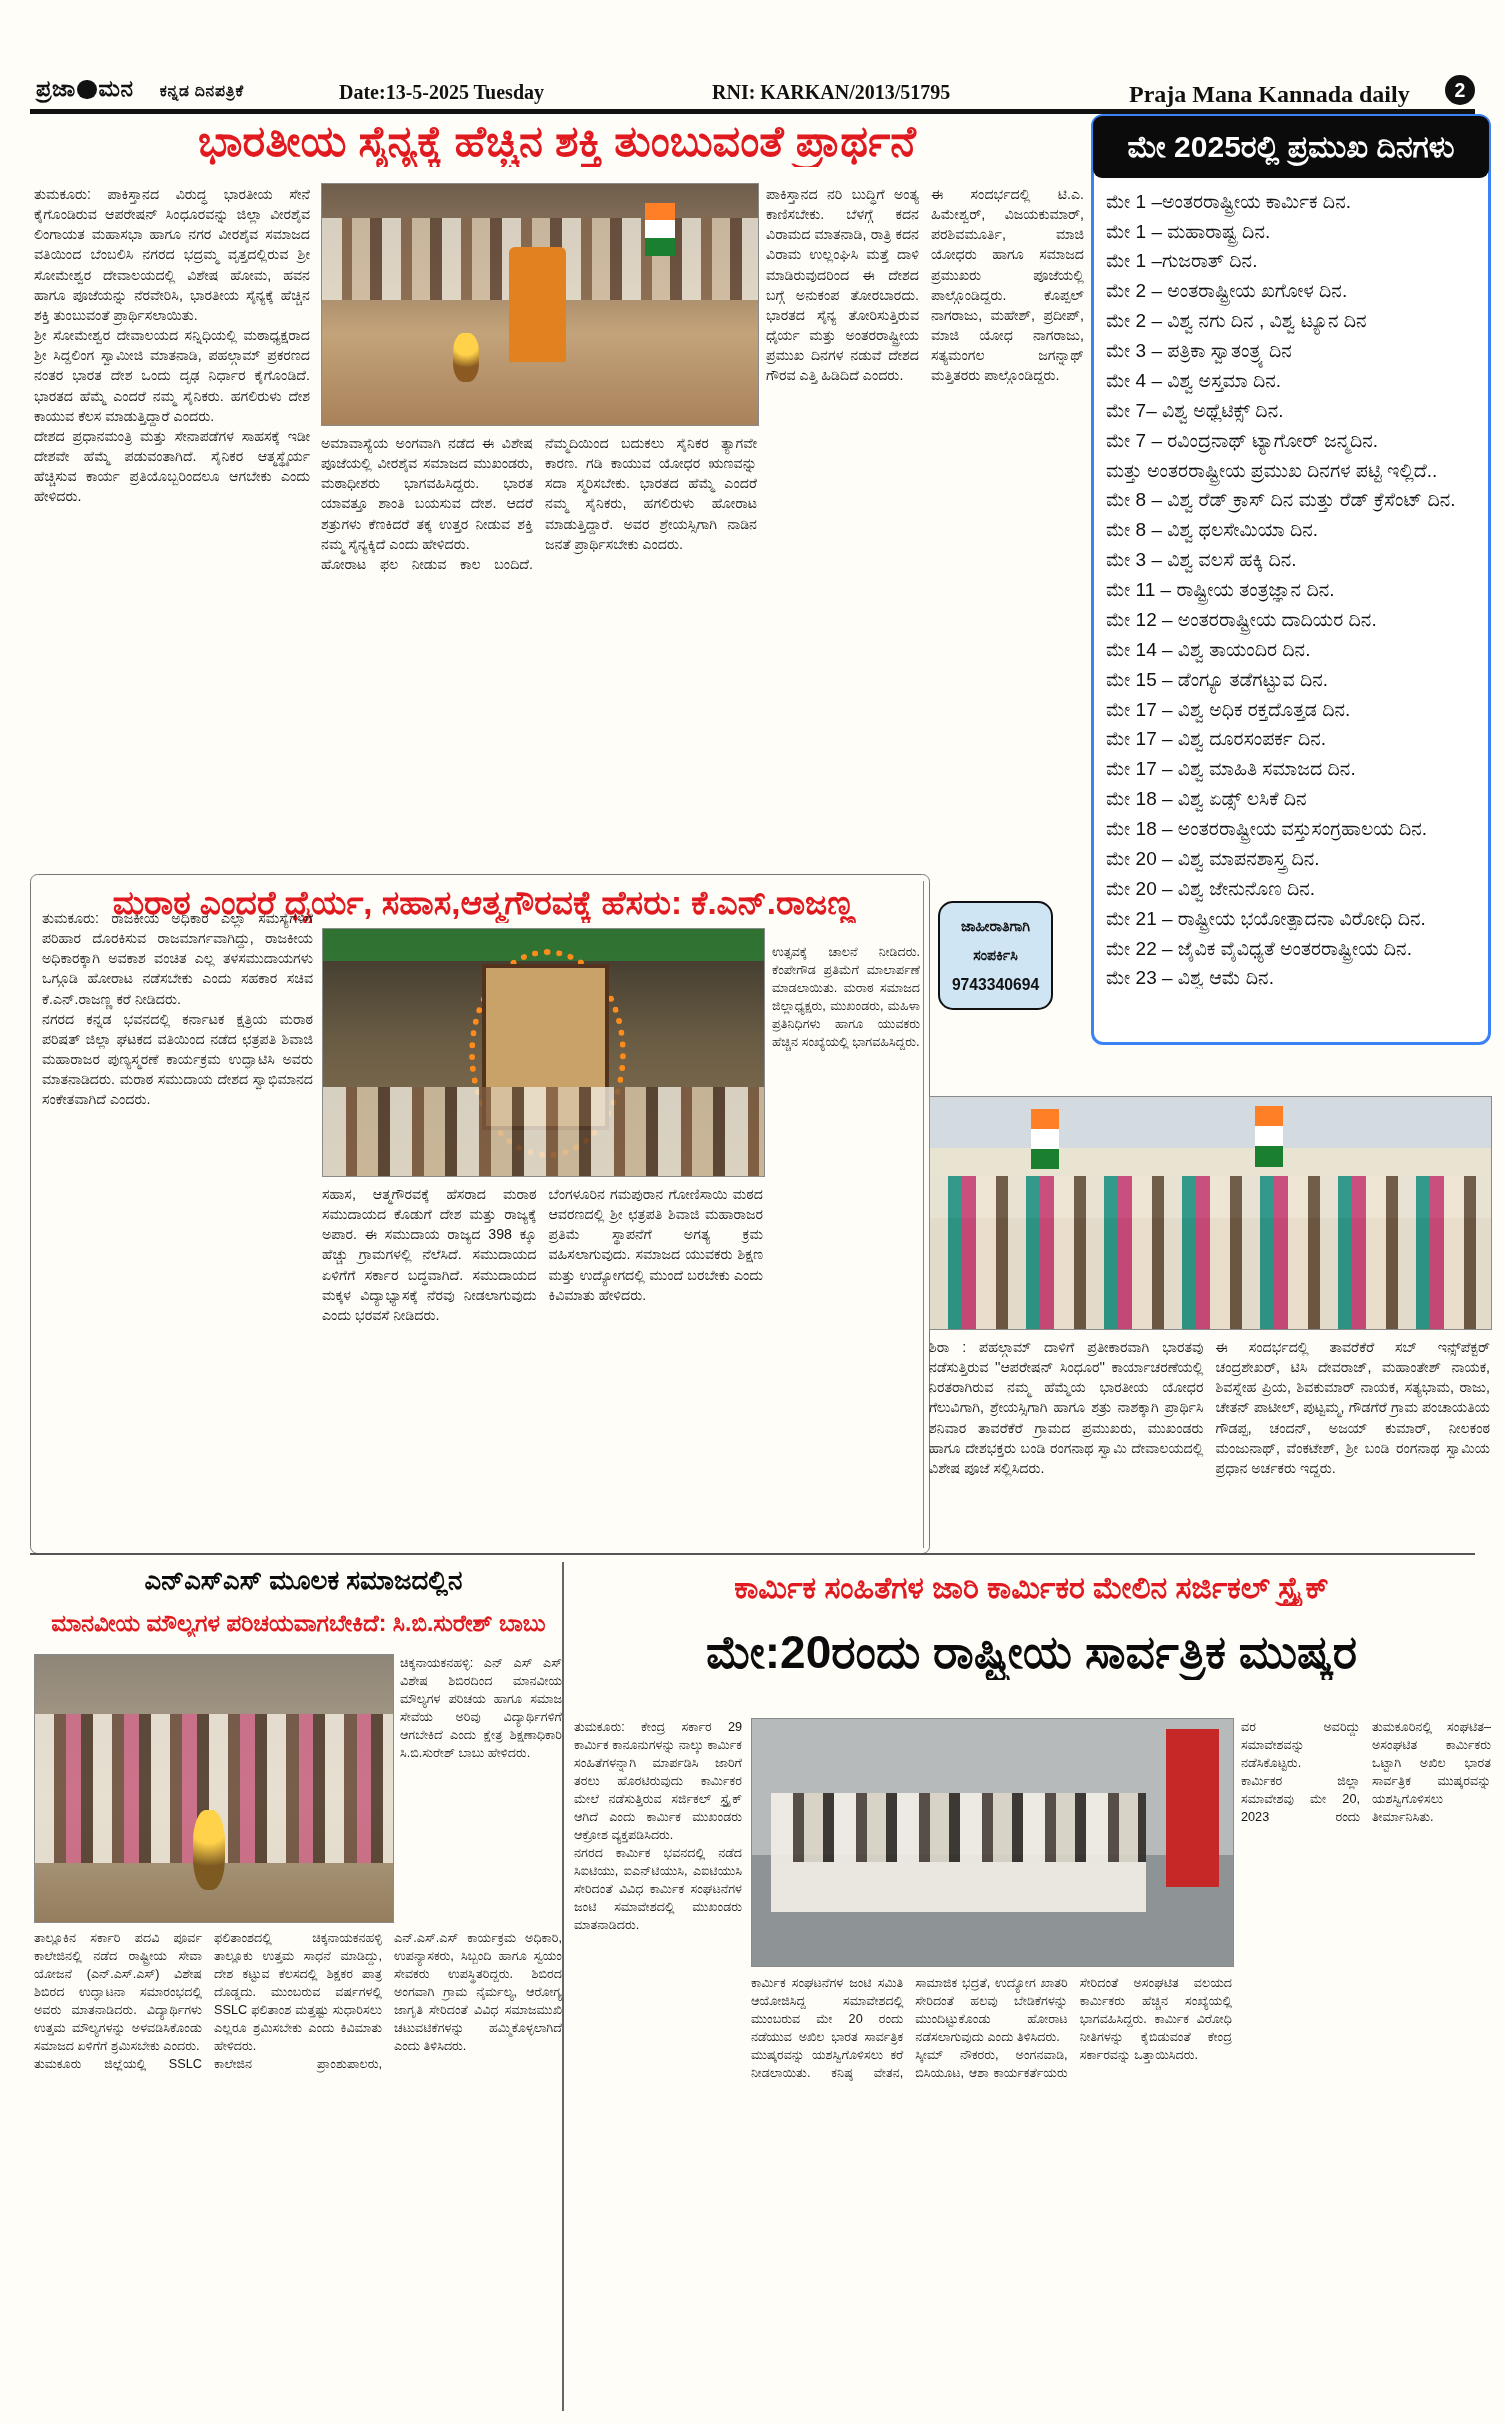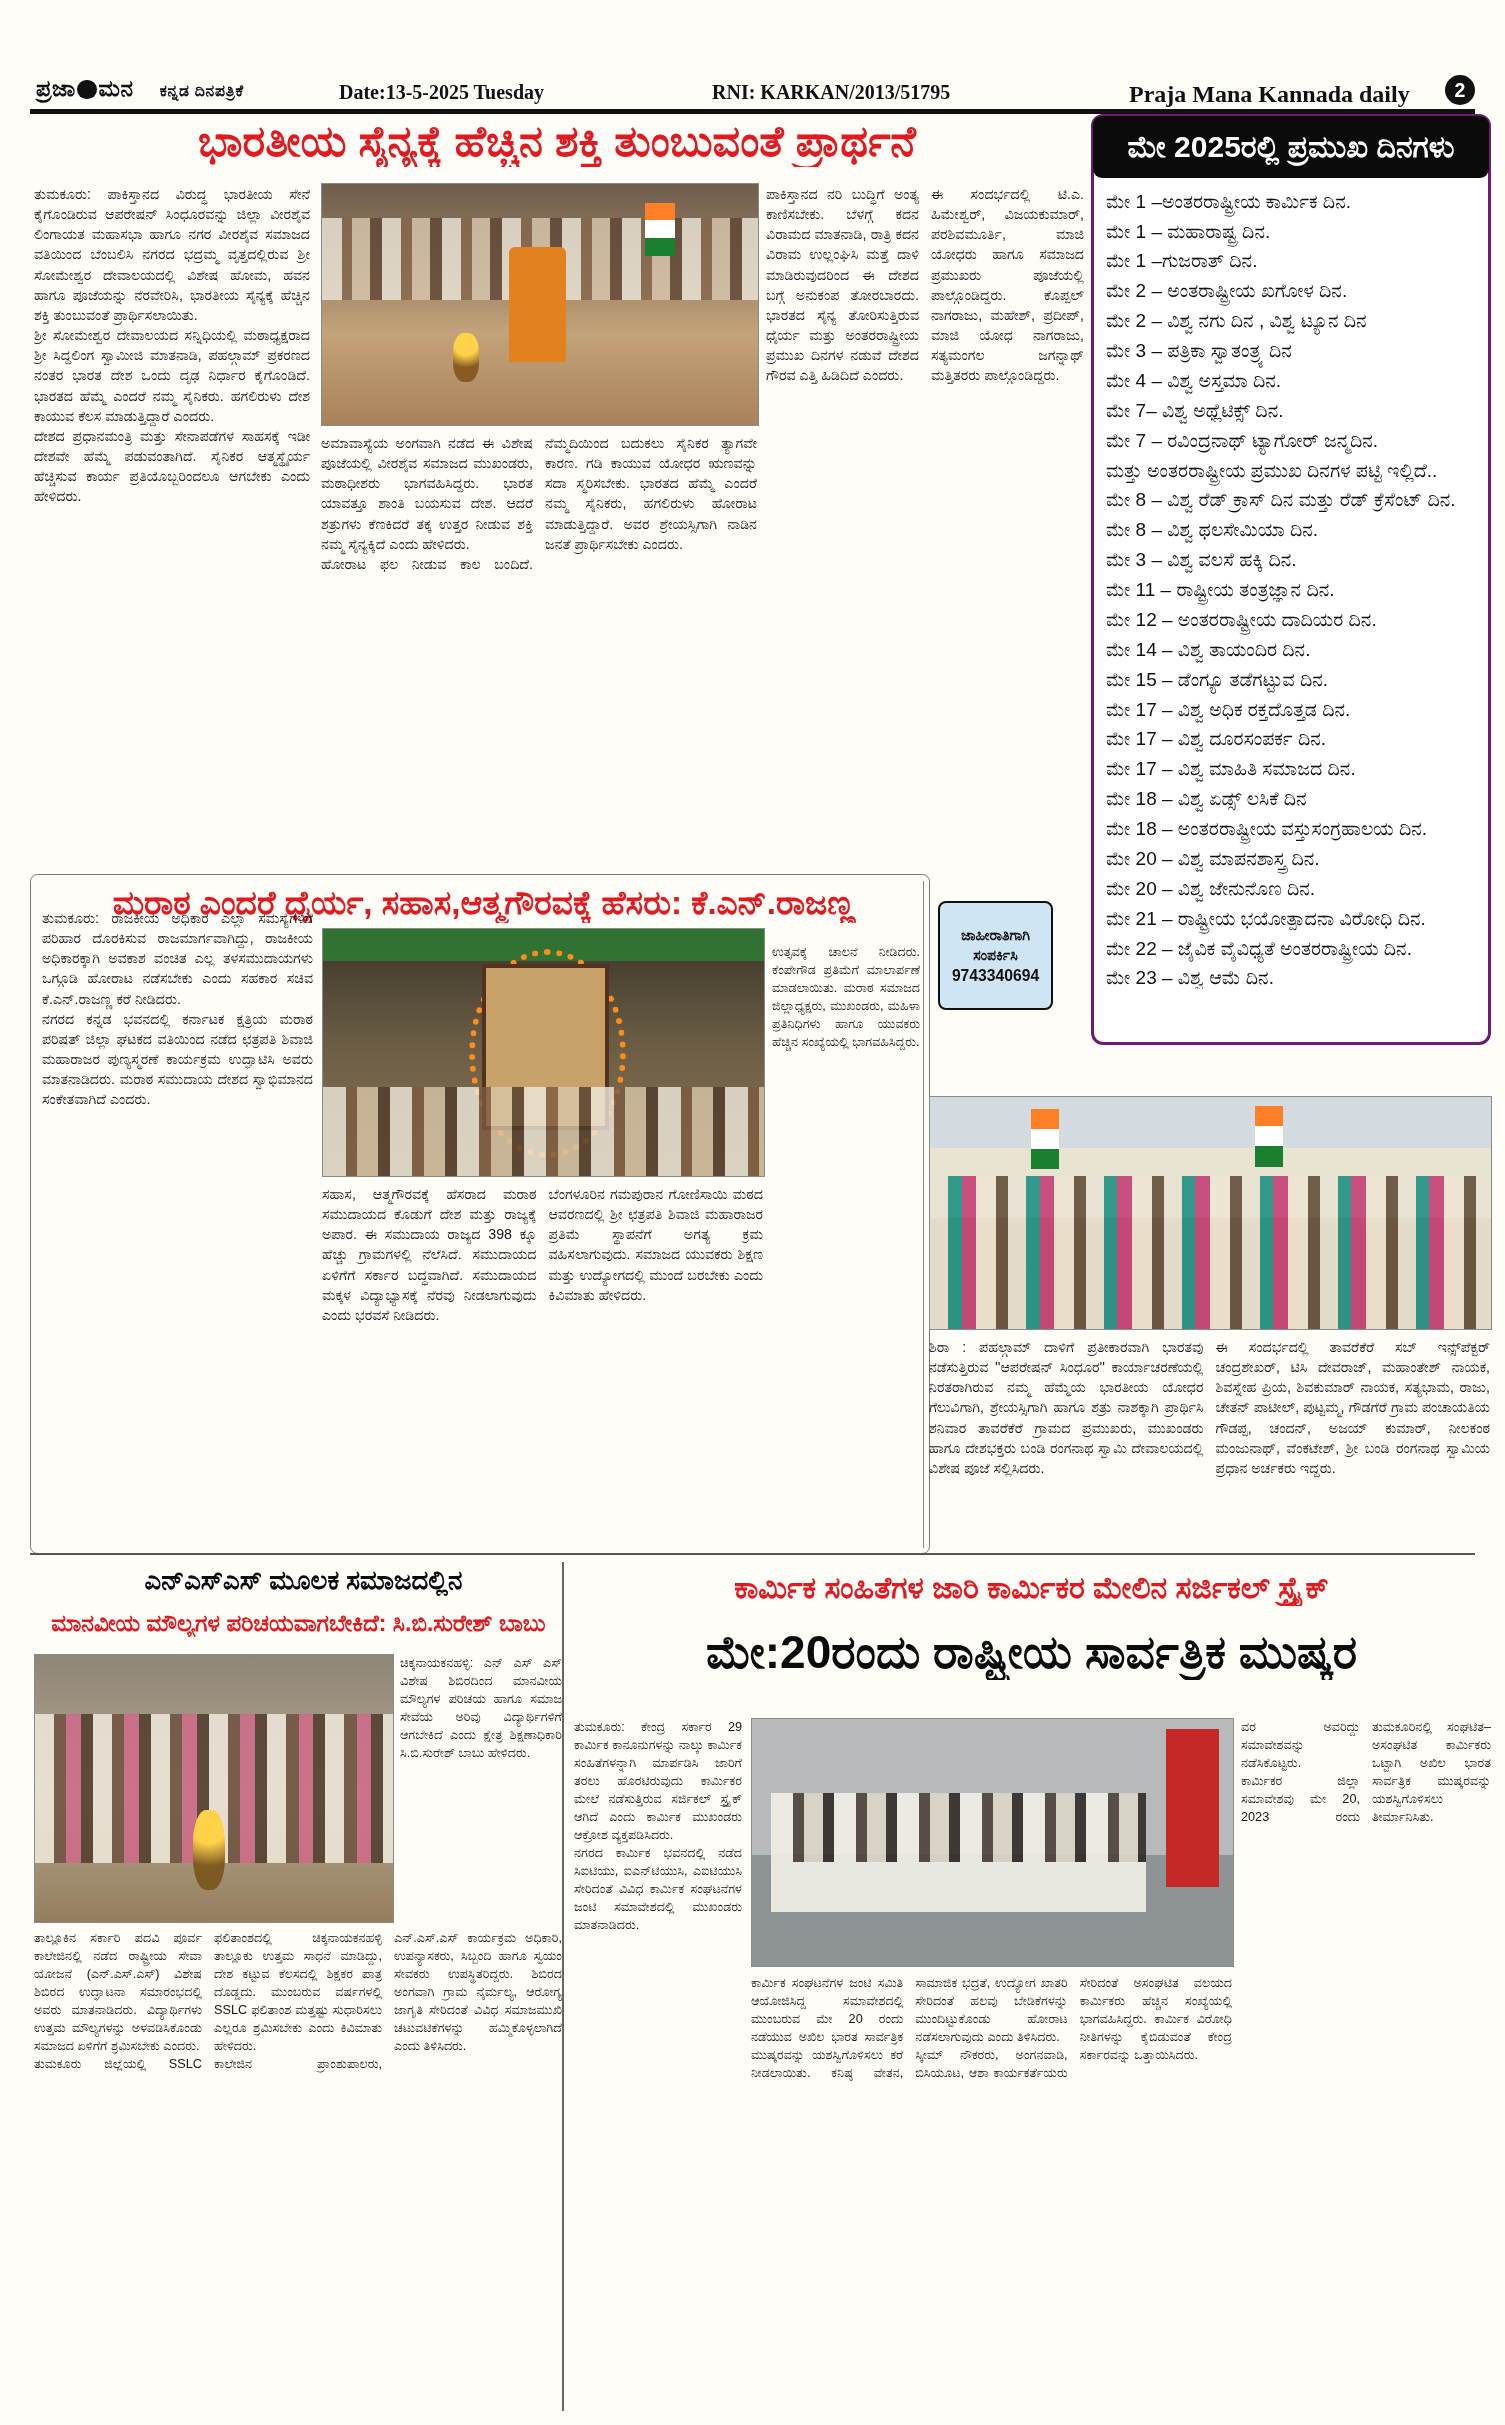--- a/index.html
+++ b/index.html
@@ -57,29 +57,29 @@
 
   .a5-top{left:400px;top:1654px;width:162px;height:267px;}
   .a5-body{left:34px;top:1929px;width:528px;height:477px;}
 
   
   .hrule-mid{left:30px;top:1553px;width:1445px;height:1.5px;background:#555;}
   .vrule-bottom{left:562px;top:1562px;width:1.5px;height:849px;background:#666;}
   .vrule-right{left:923px;top:881px;width:0.7px;height:667px;background:#888;}
 
   
-  .days{left:1091px;top:114px;width:400px;height:931px;border:3px solid #701a75;border-radius:12px;background:#fff;box-sizing:border-box;}
+  .days{left:1091px;top:114px;width:400px;height:931px;border:3px solid #3b82f6;border-radius:12px;background:#fff;box-sizing:border-box;}
   .days-header{background:#0b0b0b;color:#fff;font-size:30px;font-weight:bold;text-align:center;
     padding:13.5px 4.5px;border-radius:9px 9px 9px 9px;margin:-0.7px;white-space:nowrap;overflow:hidden;}
   .days-list{padding:12px 12px;font-size:19px;line-height:1.3;overflow:hidden;height:787px;}
   .day-item{margin-bottom:5.2px;}
 
   
-  .ad-box{left:938px;top:901px;width:115px;height:109px;background:#cfe5f4;border:2.2px solid #111;border-radius:8px;
-    display:flex;flex-direction:column;align-items:center;justify-content:center;gap:3px;box-sizing:border-box;}
+  .ad-box{left:938px;top:901px;width:115px;height:109px;background:#cfe5f4;border:2.2px solid #111;border-radius:15px;
+    display:flex;flex-direction:column;align-items:center;justify-content:center;gap:12px;box-sizing:border-box;}
   .ad-box .l{font-size:14.2px;font-weight:bold;}
   .ad-box .ph{font-size:15.7px;font-weight:bold;}
 
   
   .photo{overflow:hidden;border:0.7px solid #8a8a8a;}
   .photo > div{position:absolute;}
   .photo1{left:321px;top:183px;width:436px;height:241px;
     background:linear-gradient(180deg,#6f5e4c 0%,#937a60 30%,#c3a37a 62%,#a9815a 100%);}
   .p1-crowd{left:0;top:14%;width:100%;height:34%;opacity:.8;
     background:repeating-linear-gradient(90deg,#ece7da 0 19.5px,#84664c 19.5px 30px,#d8c7ae 30px 48px,#5f4636 48px 60px);}

